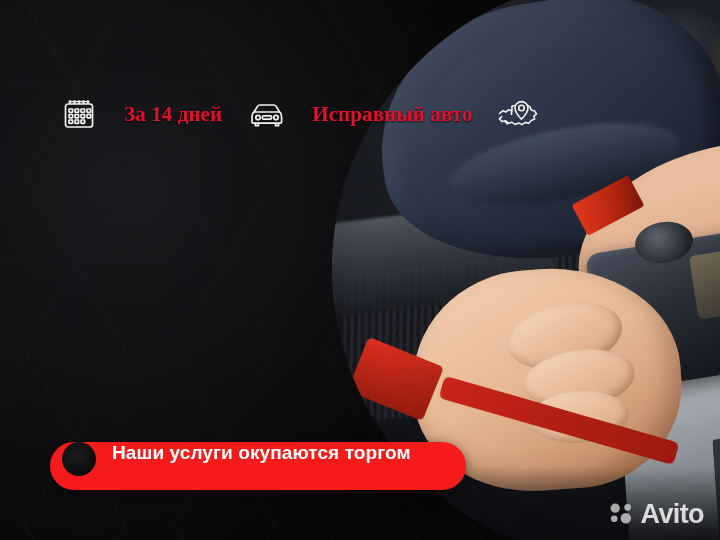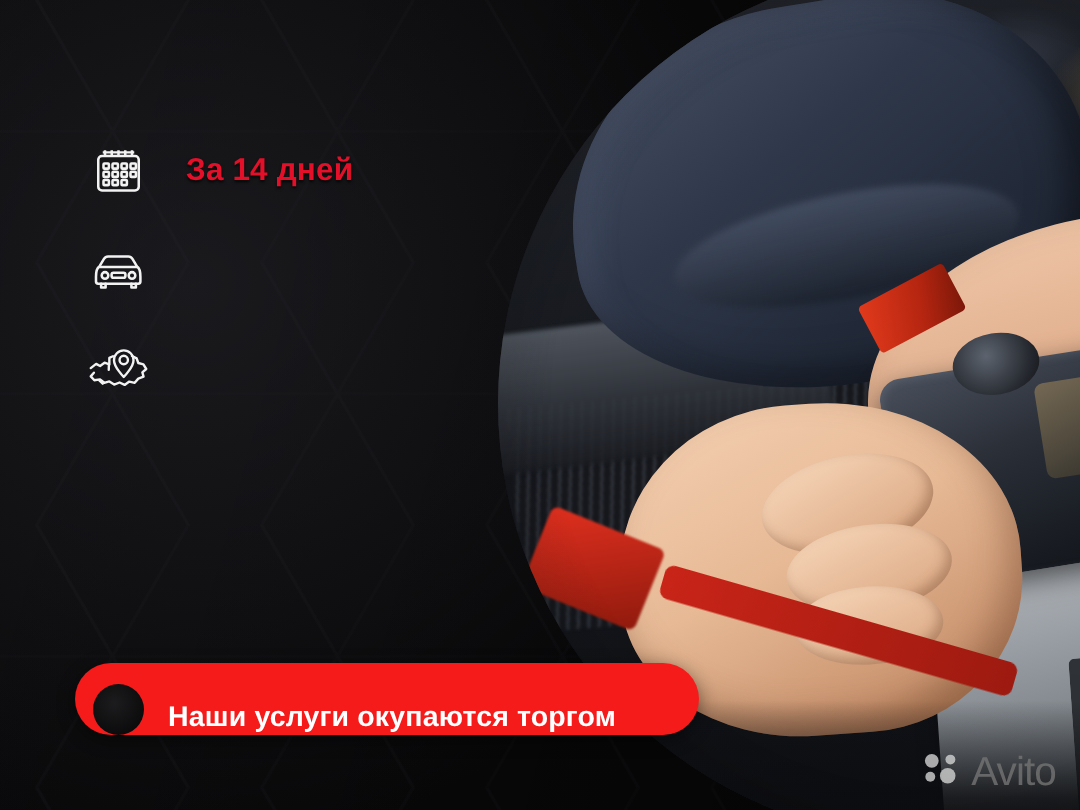--- a/index.html
+++ b/index.html
@@ -238,23 +238,24 @@
     backdrop-filter: blur(0px);
     background: radial-gradient(circle at 50% 50%, rgba(0,0,0,0) 62%, rgba(8,8,10,.45) 100%);
   }
 
   
   .features {
     position: absolute;
     left: 56px;
     top: 92px;
     display: flex;
-    flex-direction: column;
+    flex-direction: row;
     gap: 22px;
     z-index: 5;
+    font-family: Liberation Serif, serif;
   }
   .feature {
     display: flex;
     align-items: center;
     gap: 22px;
     height: 44px;
   }
   .feature-icon {
     width: 46px;
     height: 44px;
@@ -276,21 +277,21 @@
   
   .banner {
     position: absolute;
     left: 50px;
     top: 442px;
     width: 416px;
     height: 48px;
     background: #f51b1b;
     border-radius: 24px;
     display: flex;
-    align-items: flex-end;
+    align-items: flex-start;
     z-index: 6;
     box-shadow: 0 3px 12px rgba(0,0,0,.45);
   }
   .banner-dot {
     width: 34px;
     height: 34px;
     border-radius: 50%;
     background: radial-gradient(circle at 42% 38%, #1c1c1e 0%, #0b0b0c 75%);
     margin-left: 12px;
     flex: 0 0 auto;
@@ -310,23 +311,23 @@
     right: 16px;
     bottom: 12px;
     display: flex;
     align-items: center;
     gap: 6px;
     z-index: 7;
     opacity: .82;
   }
   .avito-mark { display: block; }
   .avito-word {
-    color: #737373;
+    color: #ffffff;
     font-size: 27px;
-    font-weight: normal;
+    font-weight: bold;
     letter-spacing: -.6px;
     line-height: 1;
   }
 </style>
 </head>
 <body>
 
 <div id="ad">
 
   <div class="bg-base"></div>
@@ -389,20 +390,21 @@
       <span class="feature-icon">
         <svg width="40" height="32" viewBox="0 0 40 32" fill="none" stroke="#f2f2f2" stroke-width="1.7" stroke-linecap="round" stroke-linejoin="round">
           <path d="M5 20.5c0-4 1.2-6.2 2.2-6.8l3.1-5.1c.6-1 1.5-1.6 2.7-1.6h13.6c1.2 0 2.1.6 2.7 1.6l3.1 5.1c1 .6 2.2 2.8 2.2 6.8v3.2c0 .8-.6 1.4-1.4 1.4H6.4c-.8 0-1.4-.6-1.4-1.4z"></path>
           <path d="M7.6 14h24.8"></path>
           <circle cx="11" cy="19.6" r="2.2"></circle>
           <circle cx="29" cy="19.6" r="2.2"></circle>
           <rect x="15.4" y="17.8" width="9.2" height="3.4" rx="1.2"></rect>
           <path d="M8.4 25.1v2.6h3v-2.6M28.6 25.1v2.6h3v-2.6"></path>
         </svg>
       </span>
+      <span class="feature-label">Исправный авто</span>
     </div>
 
     <div class="feature">
       <span class="feature-icon">
         <svg width="42" height="34" viewBox="0 0 42 34" fill="none" stroke="#f2f2f2" stroke-width="1.6" stroke-linecap="round" stroke-linejoin="round">
           <path d="M2.5 16.4l3.6-2.8 2.6 1.4 3-2.2 3.2 1.1V9.6l2.4-1.1M30 8.3l3.1 1.6 1.1 3.1 3.4.9 1.9 3.1-2.6 2.2.8 2.9-3.5 1.3-2.4 2.8-3.6-.8-3.1 2.2-3.4-1.6-3.6 1.4-3.2-2.1-3.4.9-2.8-2.3-3.8.6-2.4-2.6 2.1-2.4"></path>
           <path d="M8.2 24.6l2.3 2.2M14.6 13.9l-.1 3.6"></path>
           <path d="M24.5 4.6c3.6 0 6.5 2.9 6.5 6.5 0 4.6-6.5 11.2-6.5 11.2S18 15.7 18 11.1c0-3.6 2.9-6.5 6.5-6.5z"></path>
           <circle cx="24.5" cy="11" r="2.8"></circle>
         </svg>

